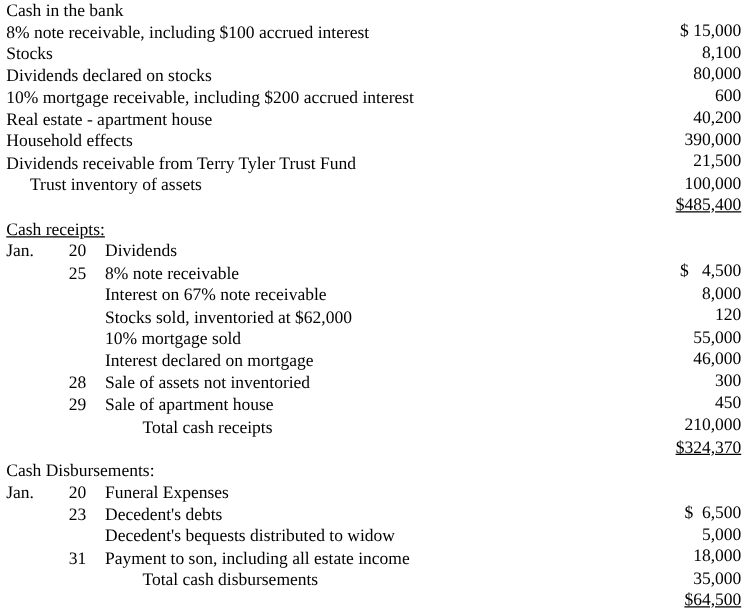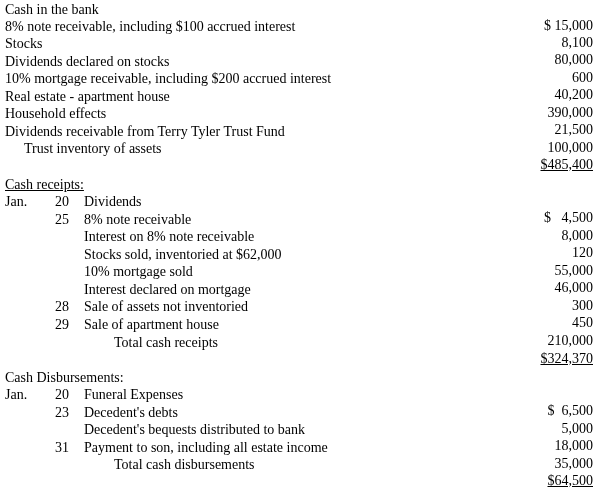--- a/index.html
+++ b/index.html
@@ -69,21 +69,21 @@
     <span class="c-day">20</span>
     <span class="c-desc">Dividends</span>
     <span class="c-amt" style="white-space:pre">$   4,500</span>
   </div>
   <div class="row" style="top:211px">
     <span class="c-day">25</span>
     <span class="c-desc">8% note receivable</span>
     <span class="c-amt">8,000</span>
   </div>
   <div class="row" style="top:228px">
-    <span class="c-desc">Interest on 8% note receivable</span>
+    <span class="c-desc">Interest on 67% note receivable</span>
     <span class="c-amt">120</span>
   </div>
   <div class="row" style="top:246px">
     <span class="c-desc">Stocks sold, inventoried at $62,000</span>
     <span class="c-amt">55,000</span>
   </div>
   <div class="row" style="top:263px">
     <span class="c-desc">10% mortgage sold</span>
     <span class="c-amt">46,000</span>
   </div>
@@ -116,21 +116,21 @@
     <span class="c-day">20</span>
     <span class="c-desc">Funeral Expenses</span>
     <span class="c-amt" style="white-space:pre">$  6,500</span>
   </div>
   <div class="row" style="top:404px">
     <span class="c-day">23</span>
     <span class="c-desc">Decedent's debts</span>
     <span class="c-amt">5,000</span>
   </div>
   <div class="row" style="top:421px">
-    <span class="c-desc">Decedent's bequests distributed to bank</span>
+    <span class="c-desc">Decedent's bequests distributed to widow</span>
     <span class="c-amt">18,000</span>
   </div>
   <div class="row" style="top:439px">
     <span class="c-day">31</span>
     <span class="c-desc">Payment to son, including all estate income</span>
     <span class="c-amt">35,000</span>
   </div>
   <div class="row" style="top:456px">
     <span class="c-indent2">Total cash disbursements</span>
     <span class="c-amt u">$64,500</span>

